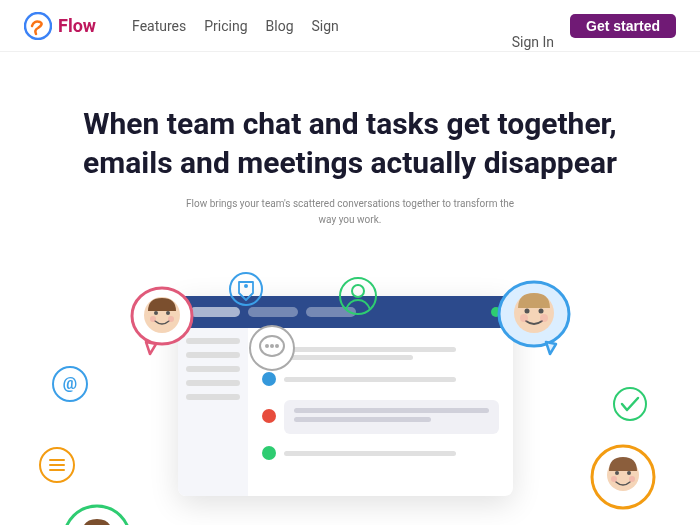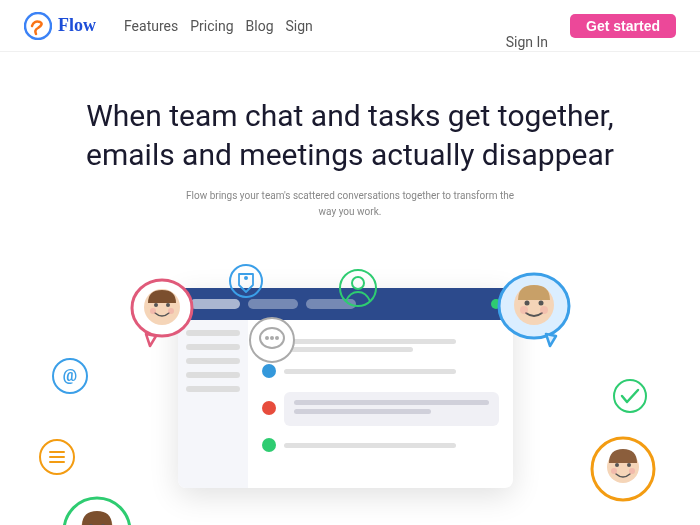--- a/index.html
+++ b/index.html
@@ -26,69 +26,68 @@
       gap: 6px;
       margin-right: 28px;
     }
     .logo-icon {
       width: 28px;
       height: 28px;
     }
     .logo-text {
       font-size: 18px;
       font-weight: 700;
-      color: #1d4ed8;
-      font-family: Liberation Serif, serif;
+      color: #be185d;
     }
     .nav-links {
       display: flex;
-      gap: 12px;
+      gap: 18px;
       list-style: none;
       flex: 1;
+      margin-left: 8px;
     }
     .nav-links a {
       text-decoration: none;
       color: #555;
       font-size: 14px;
     }
     .nav-right {
       display: flex;
       align-items: center;
       gap: 16px;
     }
     .sign-in {
       font-size: 14px;
       color: #555;
       cursor: pointer;
       margin-top: 32px;
     }
     .get-started-btn {
-      background: #ec4899;
+      background: #701a75;
       color: #fff;
       border: none;
       border-radius: 5px;
       padding: 4px 16px;
       font-size: 14px;
       font-weight: 600;
       cursor: pointer;
-      margin-left: 6px;
     }
 
     
     .hero {
       text-align: center;
       padding-top: 36px;
     }
     .hero h1 {
       font-size: 30px;
-      font-weight: 400;
+      font-weight: 700;
       color: #1a1a2e;
       line-height: 1.3;
       max-width: 560px;
-      margin: 8px auto 14px;
+      margin: 16px auto 14px;
     }
     .hero p {
       font-size: 10px;
       color: #888;
       line-height: 1.6;
       max-width: 340px;
       margin: 0 auto 28px;
     }
 
     

